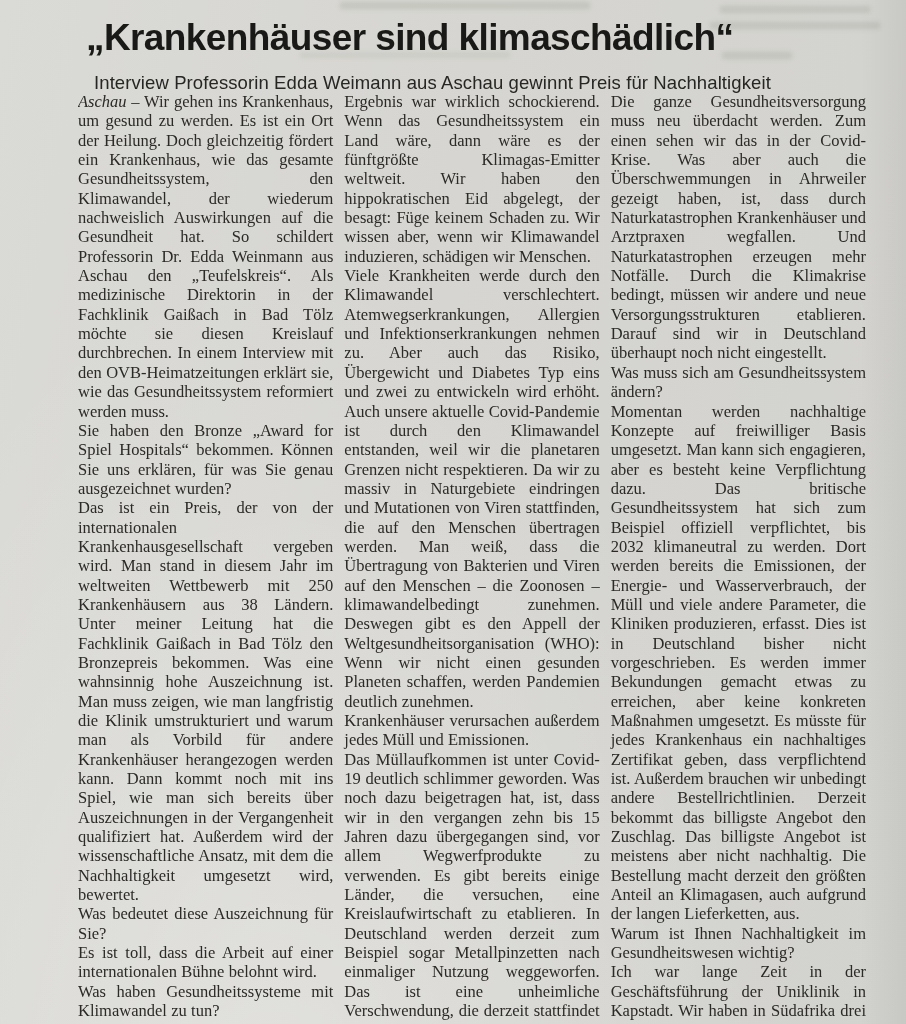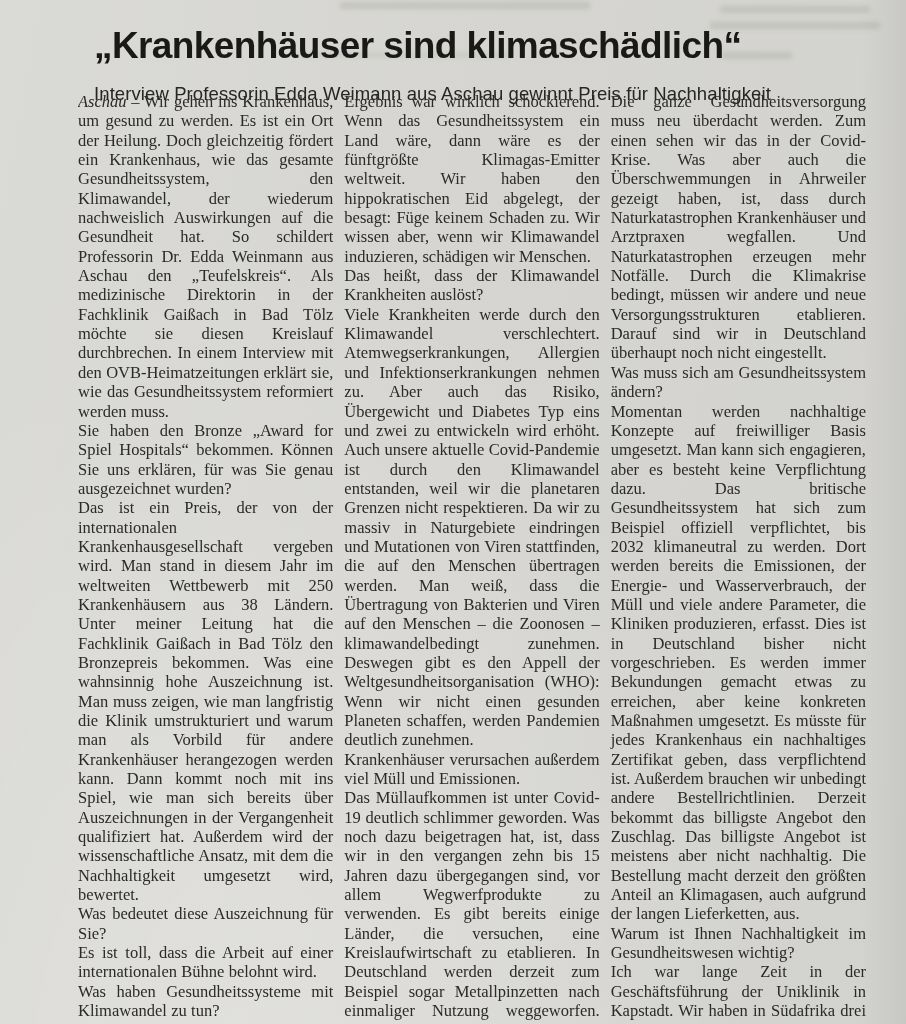--- a/index.html
+++ b/index.html
@@ -32,21 +32,21 @@
     left: 78px;
     top: 10px;
     right: 40px;
   }
   .title {
     font-family: "Liberation Sans", "DejaVu Sans", sans-serif;
     font-size: 37px;
     font-weight: 700;
     letter-spacing: -0.6px;
     color: #191918;
-    margin: 16px;
+    margin: 8px;
     line-height: 1.1;
   }
   .subtitle {
     font-family: "Liberation Sans", "DejaVu Sans", sans-serif;
     font-size: 18.5px;
     font-weight: 400;
     color: #262624;
     margin: 13px 0 0 16px;
     letter-spacing: 0.1px;
   }
@@ -107,23 +107,22 @@
         <p><em>Aschau</em> – Wir gehen ins Krankenhaus, um gesund zu werden. Es ist ein Ort der Heilung. Doch gleichzeitig fördert ein Krankenhaus, wie das gesamte Gesundheitssystem, den Klimawandel, der wiederum nachweislich Auswirkungen auf die Gesundheit hat. So schildert Professorin Dr. Edda Weinmann aus Aschau den „Teufelskreis“. Als medizinische Direktorin in der Fachklinik Gaißach in Bad Tölz möchte sie diesen Kreislauf durchbrechen. In einem Interview mit den OVB-Heimatzeitungen erklärt sie, wie das Gesundheitssystem reformiert werden muss.</p>
         <p>Sie haben den Bronze „Award for Spiel Hospitals“ bekommen. Können Sie uns erklären, für was Sie genau ausgezeichnet wurden?</p>
         <p>Das ist ein Preis, der von der internationalen Krankenhausgesellschaft vergeben wird. Man stand in diesem Jahr im weltweiten Wettbewerb mit 250 Krankenhäusern aus 38 Ländern. Unter meiner Leitung hat die Fachklinik Gaißach in Bad Tölz den Bronzepreis bekommen. Was eine wahnsinnig hohe Auszeichnung ist. Man muss zeigen, wie man langfristig die Klinik umstrukturiert und warum man als Vorbild für andere Krankenhäuser herangezogen werden kann. Dann kommt noch mit ins Spiel, wie man sich bereits über Auszeichnungen in der Vergangenheit qualifiziert hat. Außerdem wird der wissenschaftliche Ansatz, mit dem die Nachhaltigkeit umgesetzt wird, bewertet.</p>
         <p>Was bedeutet diese Auszeichnung für Sie?</p>
         <p>Es ist toll, dass die Arbeit auf einer internationalen Bühne belohnt wird.</p>
         <p>Was haben Gesundheitssysteme mit Klimawandel zu tun?</p>
         <p>Klimawandel und Gesundheit wird von vielen noch nicht unbedingt in Zusammenhang gebracht. Klimawandel und Krankenhäuser fast noch gar nicht. Man hat vor rund zwei Jahren Berechnungen gemacht, wie viel das Gesundheitswesen zum Klimawandel beiträgt. Das</p>
       </div>
     <div class="col">
         <p>Ergebnis war wirklich schockierend. Wenn das Gesundheitssystem ein Land wäre, dann wäre es der fünftgrößte Klimagas-Emitter weltweit. Wir haben den hippokratischen Eid abgelegt, der besagt: Füge keinem Schaden zu. Wir wissen aber, wenn wir Klimawandel induzieren, schädigen wir Menschen.</p>
-        <p>Das heißt, dass der Klimawandel Krankheiten auslöst?</p>
         <p>Viele Krankheiten werde durch den Klimawandel verschlechtert. Atemwegserkrankungen, Allergien und Infektionserkrankungen nehmen zu. Aber auch das Risiko, Übergewicht und Diabetes Typ eins und zwei zu entwickeln wird erhöht. Auch unsere aktuelle Covid-Pandemie ist durch den Klimawandel entstanden, weil wir die planetaren Grenzen nicht respektieren. Da wir zu massiv in Naturgebiete eindringen und Mutationen von Viren stattfinden, die auf den Menschen übertragen werden. Man weiß, dass die Übertragung von Bakterien und Viren auf den Menschen – die Zoonosen – klimawandelbedingt zunehmen. Deswegen gibt es den Appell der Weltgesundheitsorganisation (WHO): Wenn wir nicht einen gesunden Planeten schaffen, werden Pandemien deutlich zunehmen.</p>
-        <p>Krankenhäuser verursachen außerdem viel Müll und Emissionen.</p>
+        <p>Krankenhäuser verursachen außerdem jedes Müll und Emissionen.</p>
         <p>Das Müllaufkommen ist unter Covid-19 deutlich schlimmer geworden. Was noch dazu beigetragen hat, ist, dass wir in den vergangen zehn bis 15 Jahren dazu übergegangen sind, vor allem Wegwerfprodukte zu verwenden. Es gibt bereits einige Länder, die versuchen, eine Kreislaufwirtschaft zu etablieren. In Deutschland werden derzeit zum Beispiel sogar Metallpinzetten nach einmaliger Nutzung weggeworfen. Das ist eine unheimliche Verschwendung, die derzeit stattfindet und der wir Einhalt gebieten müssen.</p>
       </div>
     <div class="col">
         <p>Die ganze Gesundheitsversorgung muss neu überdacht werden. Zum einen sehen wir das in der Covid-Krise. Was aber auch die Überschwemmungen in Ahrweiler gezeigt haben, ist, dass durch Naturkatastrophen Krankenhäuser und Arztpraxen wegfallen. Und Naturkatastrophen erzeugen mehr Notfälle. Durch die Klimakrise bedingt, müssen wir andere und neue Versorgungsstrukturen etablieren. Darauf sind wir in Deutschland überhaupt noch nicht eingestellt.</p>
         <p>Was muss sich am Gesundheitssystem ändern?</p>
         <p>Momentan werden nachhaltige Konzepte auf freiwilliger Basis umgesetzt. Man kann sich engagieren, aber es besteht keine Verpflichtung dazu. Das britische Gesundheitssystem hat sich zum Beispiel offiziell verpflichtet, bis 2032 klimaneutral zu werden. Dort werden bereits die Emissionen, der Energie- und Wasserverbrauch, der Müll und viele andere Parameter, die Kliniken produzieren, erfasst. Dies ist in Deutschland bisher nicht vorgeschrieben. Es werden immer Bekundungen gemacht etwas zu erreichen, aber keine konkreten Maßnahmen umgesetzt. Es müsste für jedes Krankenhaus ein nachhaltiges Zertifikat geben, dass verpflichtend ist. Außerdem brauchen wir unbedingt andere Bestellrichtlinien. Derzeit bekommt das billigste Angebot den Zuschlag. Das billigste Angebot ist meistens aber nicht nachhaltig. Die Bestellung macht derzeit den größten Anteil an Klimagasen, auch aufgrund der langen Lieferketten, aus.</p>
         <p>Warum ist Ihnen Nachhaltigkeit im Gesundheitswesen wichtig?</p>
         <p>Ich war lange Zeit in der Geschäftsführung der Uniklinik in Kapstadt. Wir haben in Südafrika drei Jahre lang mit absoluter Wasserknappheit zurechtkommen müssen. Wir haben teilweise 50 Liter pro Patient verbrauchen können. Normalerweise verbraucht man zwischen 350 und 550 Liter Wasser am Tag. Es ist schwer, da überhaupt noch</p>
       </div>
   </div>

